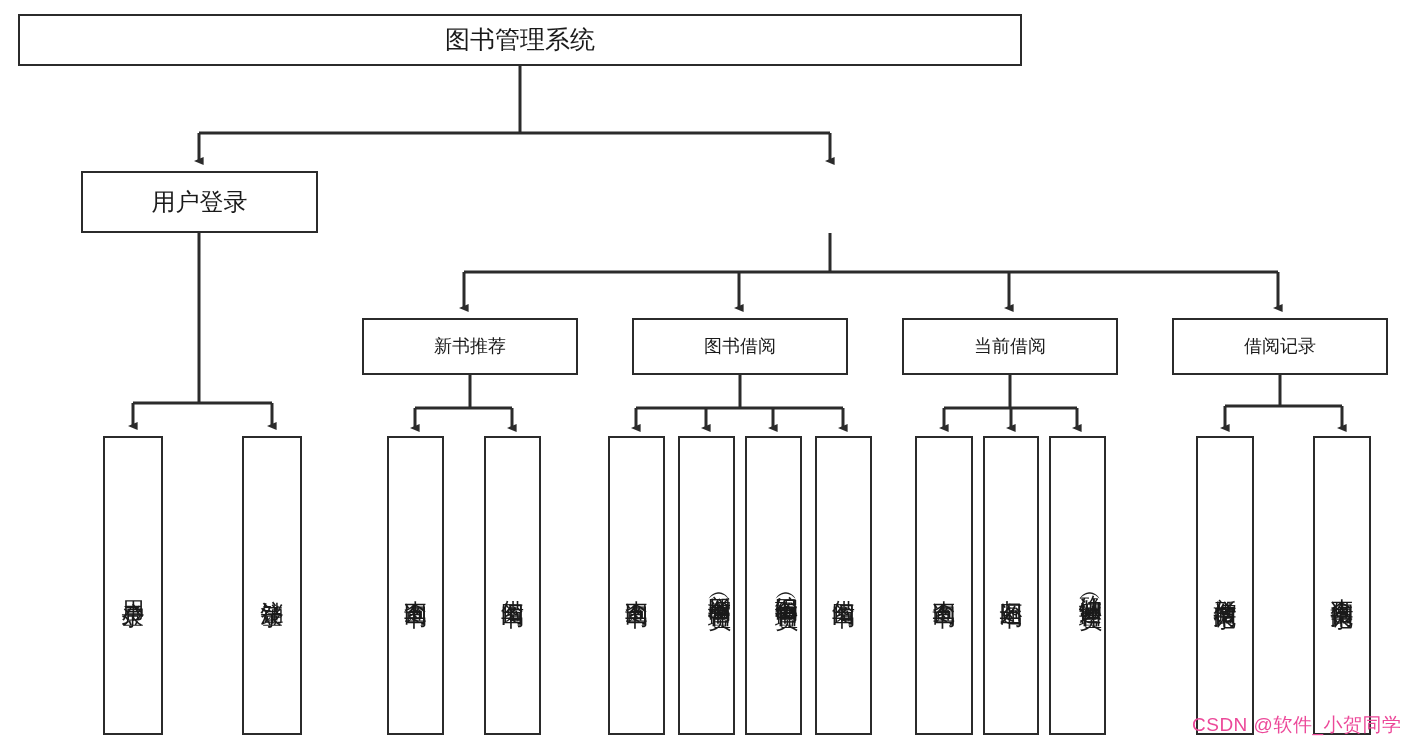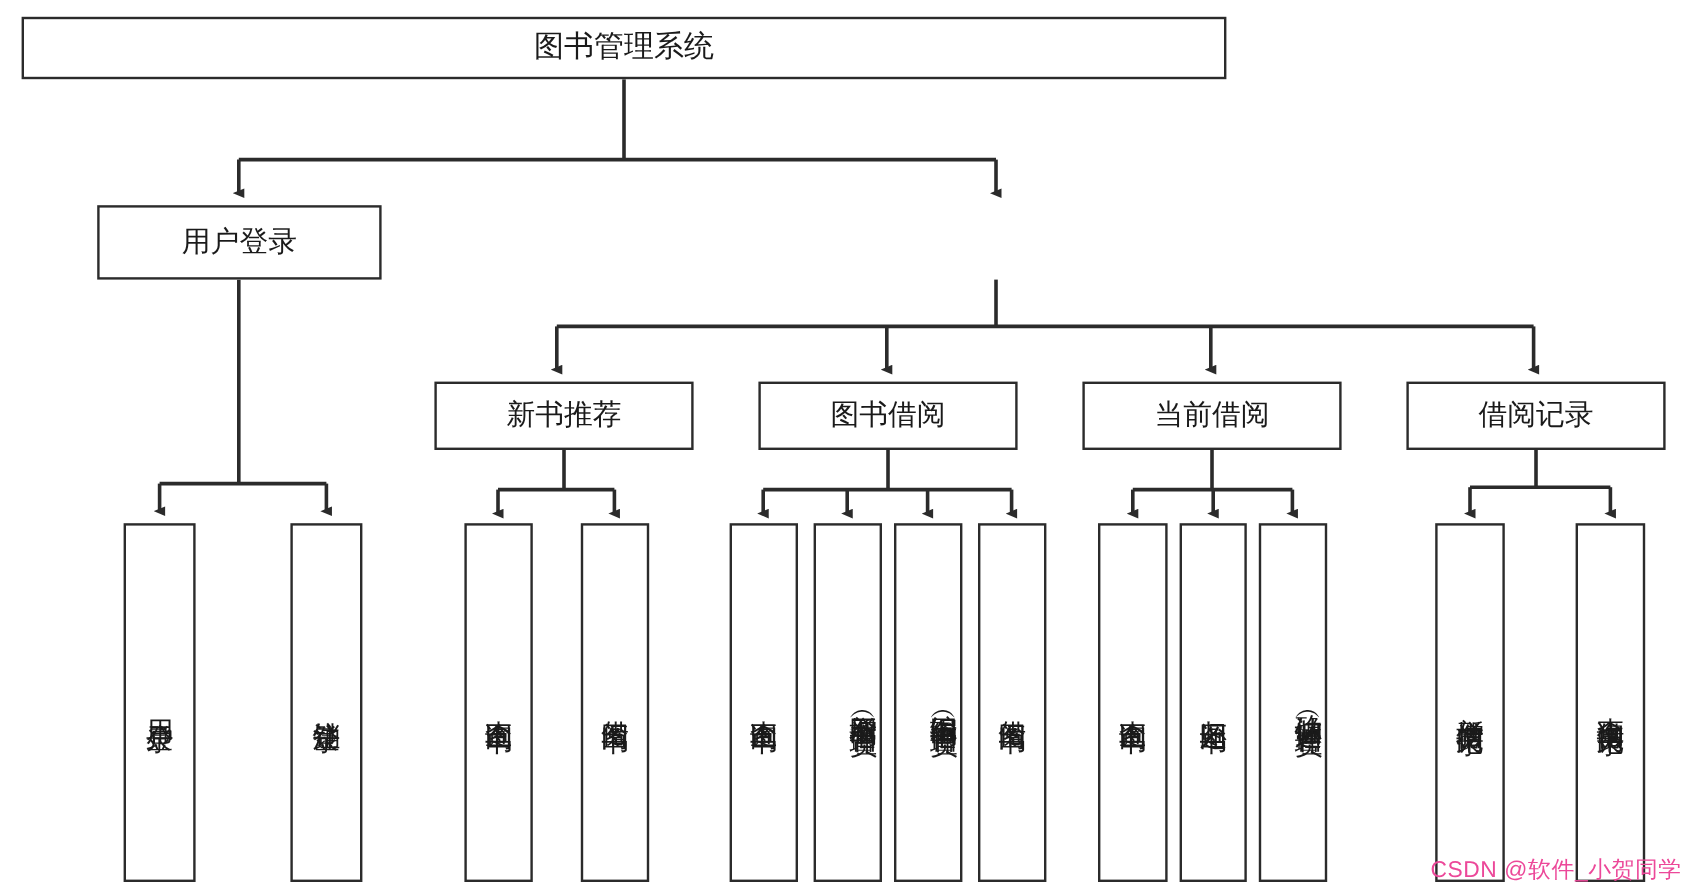--- a/index.html
+++ b/index.html
@@ -33,21 +33,21 @@
     background: #ffffff;
     display: flex;
     align-items: center;
     justify-content: center;
     color: #1a1a1a;
     line-height: 1.18;
     text-align: center;
   }
   .node.root      { font-size: 25px; }
   .node.level1    { font-size: 24px; }
-  .node.level2    { font-size: 24px; }
+  .node.level2    { font-size: 18px; }
   .node.leaf {
     font-size: 23px;
     writing-mode: vertical-rl;
     text-orientation: upright;
     letter-spacing: 2px;
     padding-top: 6px;
     padding-bottom: 6px;
     align-items: flex-start;
     justify-content: center;
   }

